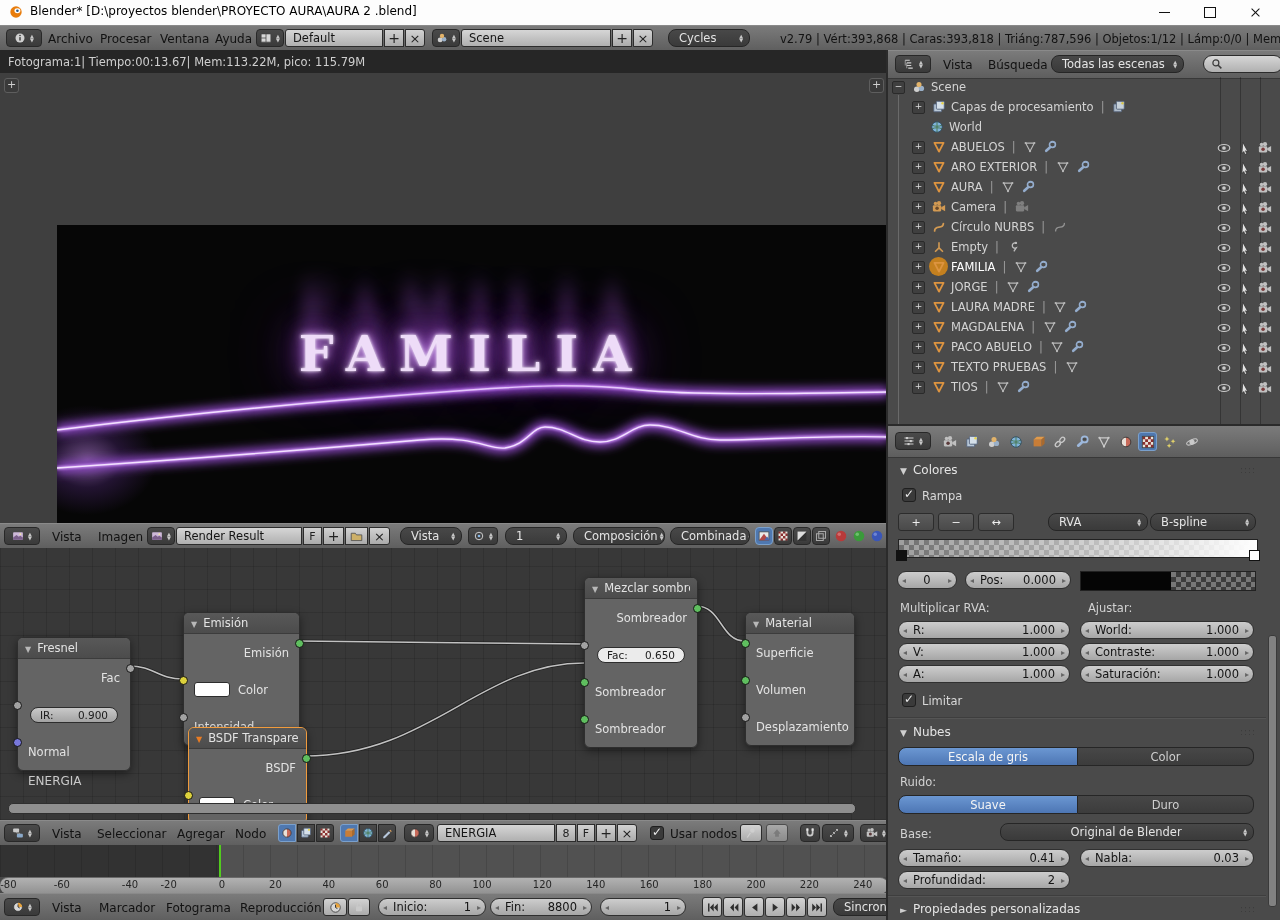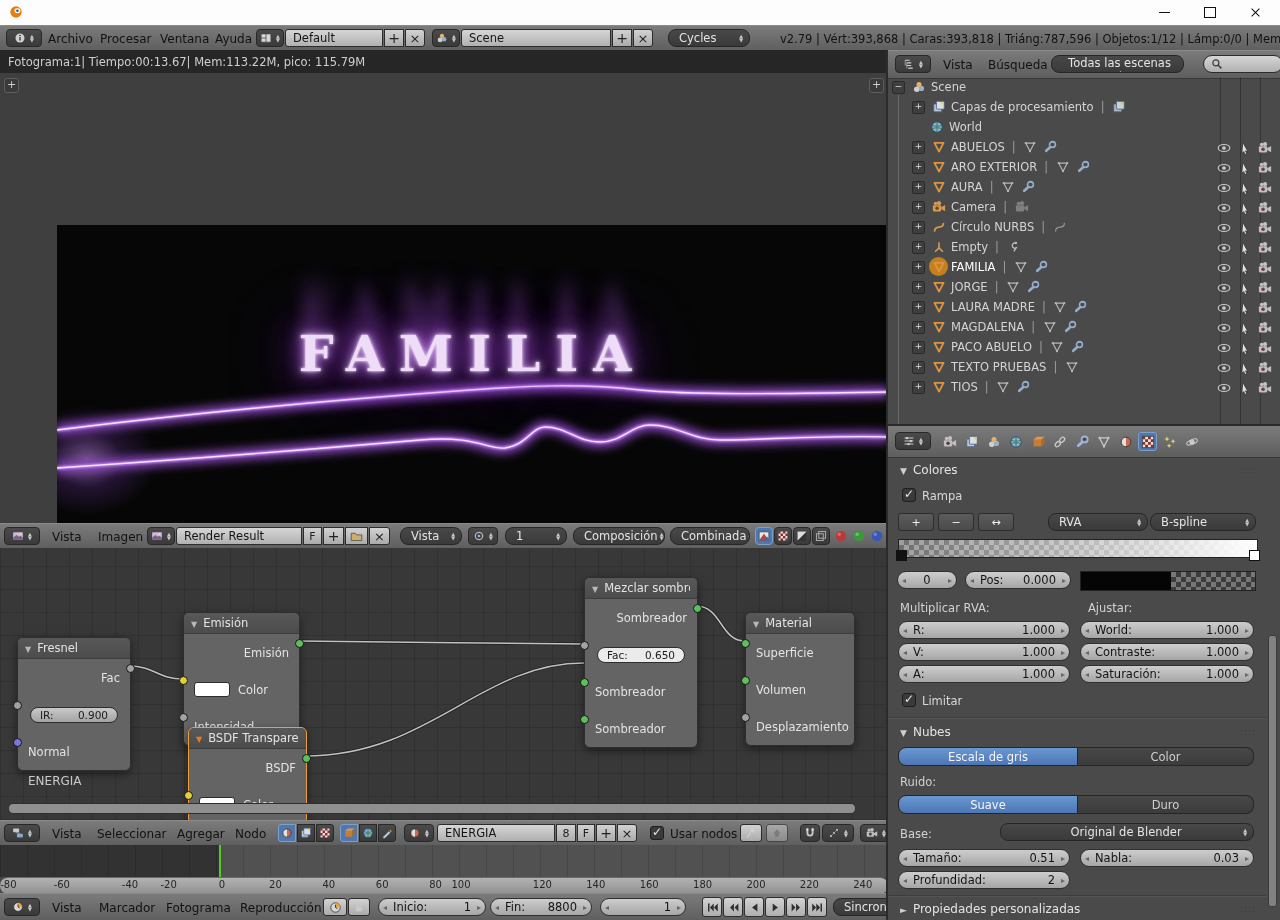--- a/index.html
+++ b/index.html
@@ -127,20 +127,21 @@
 <div id="root">
 
   <div id="titlebar">
     <span class="blogo ic">
         <svg viewBox="0 0 16 16" width="14" height="14">
           <circle cx="8" cy="8" r="6.5" fill="#e87d0d"></circle>
           <ellipse cx="9.6" cy="6.6" rx="3.4" ry="2.8" fill="#fff"></ellipse>
           <circle cx="9.6" cy="6.6" r="1.5" fill="#2a5a8a"></circle>
         </svg>
       </span>
+    <span class="title">Blender* [D:\proyectos blender\PROYECTO AURA\AURA 2 .blend]</span>
     <span class="wbtn wmin" style="left:1142px">
         <i></i>
       </span>
     <span class="wbtn wmax" style="left:1187px">
         <i></i>
       </span>
     <span class="wbtn wclose" style="left:1233px">
         <i></i>
       </span>
   </div>
@@ -607,21 +608,21 @@
   <div id="tl-ruler">
       <span class="rnum" style="left: 8.4px;">-80</span>
       <span class="rnum" style="left: 61.8px;">-60</span>
       <span class="rnum" style="left: 130px;">-40</span>
       <span class="rnum" style="left: 168.6px;">-20</span>
       <span class="rnum" style="left: 222px;">0</span>
       <span class="rnum" style="left: 275.4px;">20</span>
       <span class="rnum" style="left: 328.8px;">40</span>
       <span class="rnum" style="left: 382.2px;">60</span>
       <span class="rnum" style="left: 435.6px;">80</span>
-      <span class="rnum" style="left: 461px;">100</span>
+      <span class="rnum" style="left: 482px;">100</span>
       <span class="rnum" style="left: 542.4px;">120</span>
       <span class="rnum" style="left: 595.8px;">140</span>
       <span class="rnum" style="left: 649.2px;">160</span>
       <span class="rnum" style="left: 702.6px;">180</span>
       <span class="rnum" style="left: 756px;">200</span>
       <span class="rnum" style="left: 809.4px;">220</span>
       <span class="rnum" style="left: 862.8px;">240</span>
     </div>
 
   <div class="hdr" style="left:0;top:893px;width:888px;height:27px;">
@@ -712,21 +713,21 @@
               <g stroke="#cfcfcf" stroke-width="1.4" fill="none">
                 <path d="M3 3 h6 M5 6.5 h6 M5 10 h6 M7 13.5 h6"></path>
                 <path d="M3 3 v7 M5 6.5 v7" opacity=".6"></path>
               </g>
             </svg>
           </span>
           <span class="updown"></span>
         </span>
       <span class="menu" style="left:55px">Vista</span>
       <span class="menu" style="left:100px">Búsqueda</span>
-      <span class="enum" style="left:163px;top:4px;width:133px;flex-direction:column;">
+      <span class="enum" style="left:163px;top:4px;width:133px;">
           <span class="grow">Todas las escenas</span>
           <span class="updown"></span>
         </span>
       <span class="lite" style="left:315px;top:4px;width:80px;border-radius:9px;">
           <span class="ic">
             <svg viewBox="0 0 16 16" width="12" height="12">
               <circle cx="6.5" cy="6.5" r="4" fill="none" stroke="#3c3c3c" stroke-width="1.6"></circle>
               <line x1="9.6" y1="9.6" x2="13.8" y2="13.8" stroke="#3c3c3c" stroke-width="2"></line>
             </svg>
           </span>
@@ -1523,21 +1524,21 @@
     <span class="toggle toff rr" style="left:190px;top:370px;width:176px;">Duro</span>
 
     <span class="plabel" style="left:12px;top:402px;">Base:</span>
     <span class="enum" style="left:112px;top:398px;width:254px;">
         <span class="grow" style="text-align:center;">Original de Blender</span>
         <span class="updown"></span>
       </span>
 
     <span class="numfield" style="left:10px;top:424px;width:172px;">
         <span>Tamaño:</span>
-        <span>0.51</span>
+        <span>0.41</span>
       </span>
     <span class="numfield" style="left:192px;top:424px;width:174px;">
         <span>Nabla:</span>
         <span>0.03</span>
       </span>
     <span class="numfield" style="left:10px;top:446px;width:172px;">
         <span>Profundidad:</span>
         <span>2</span>
       </span>
 

